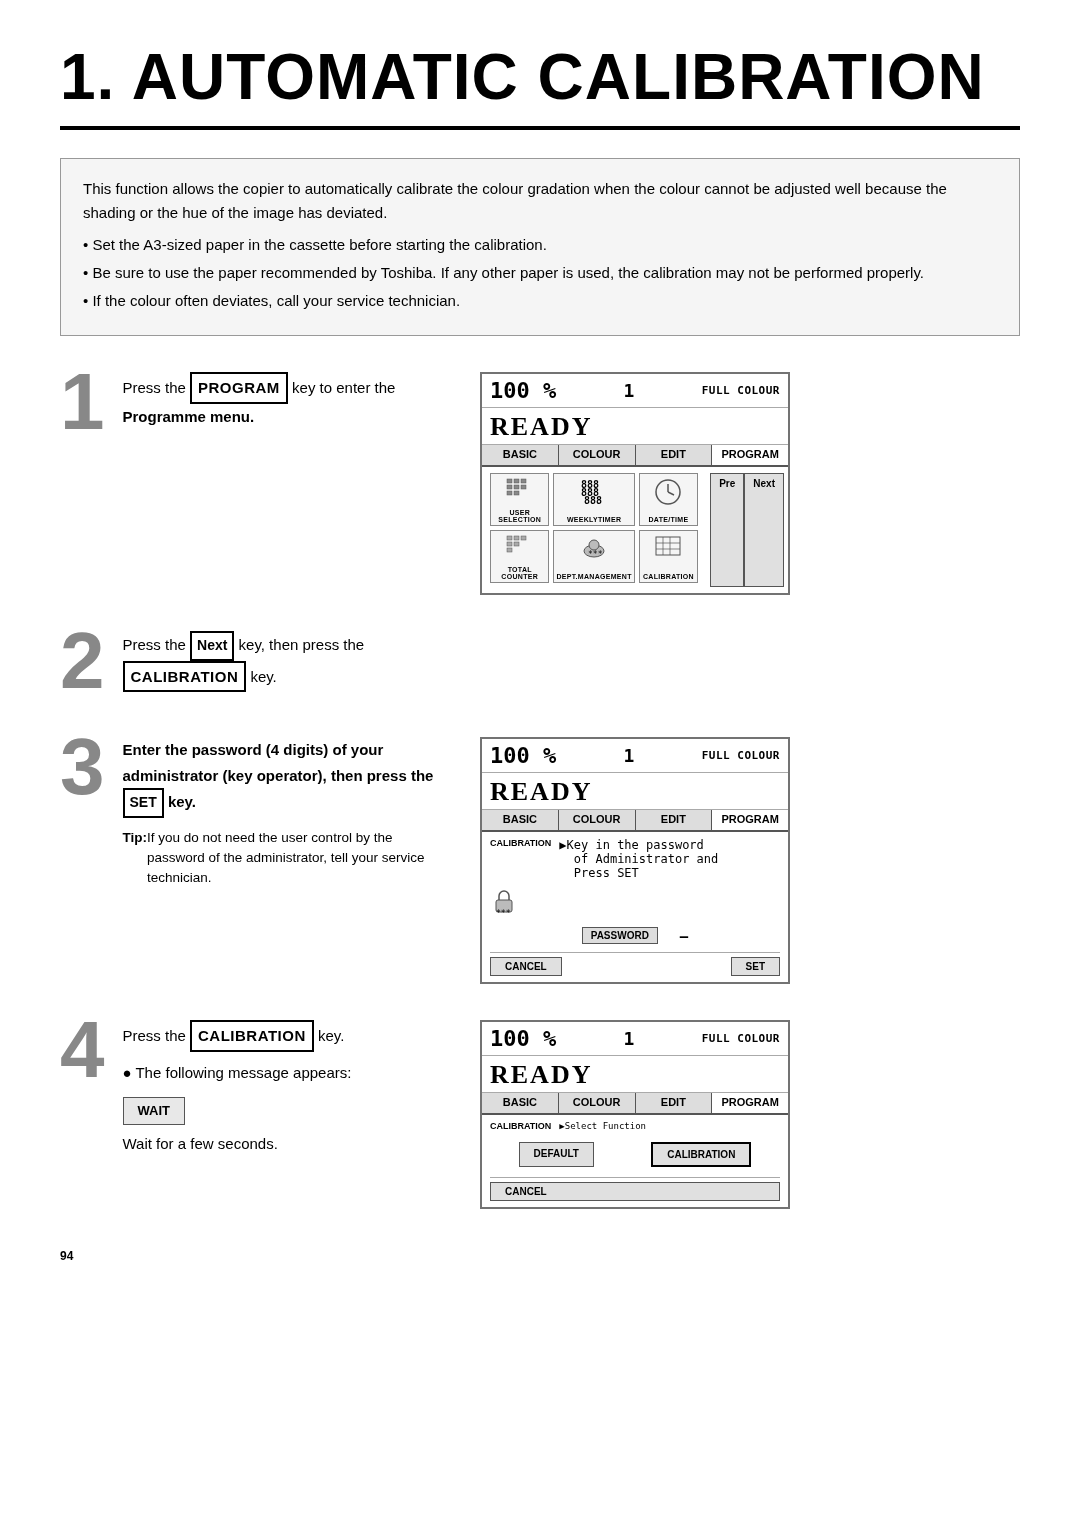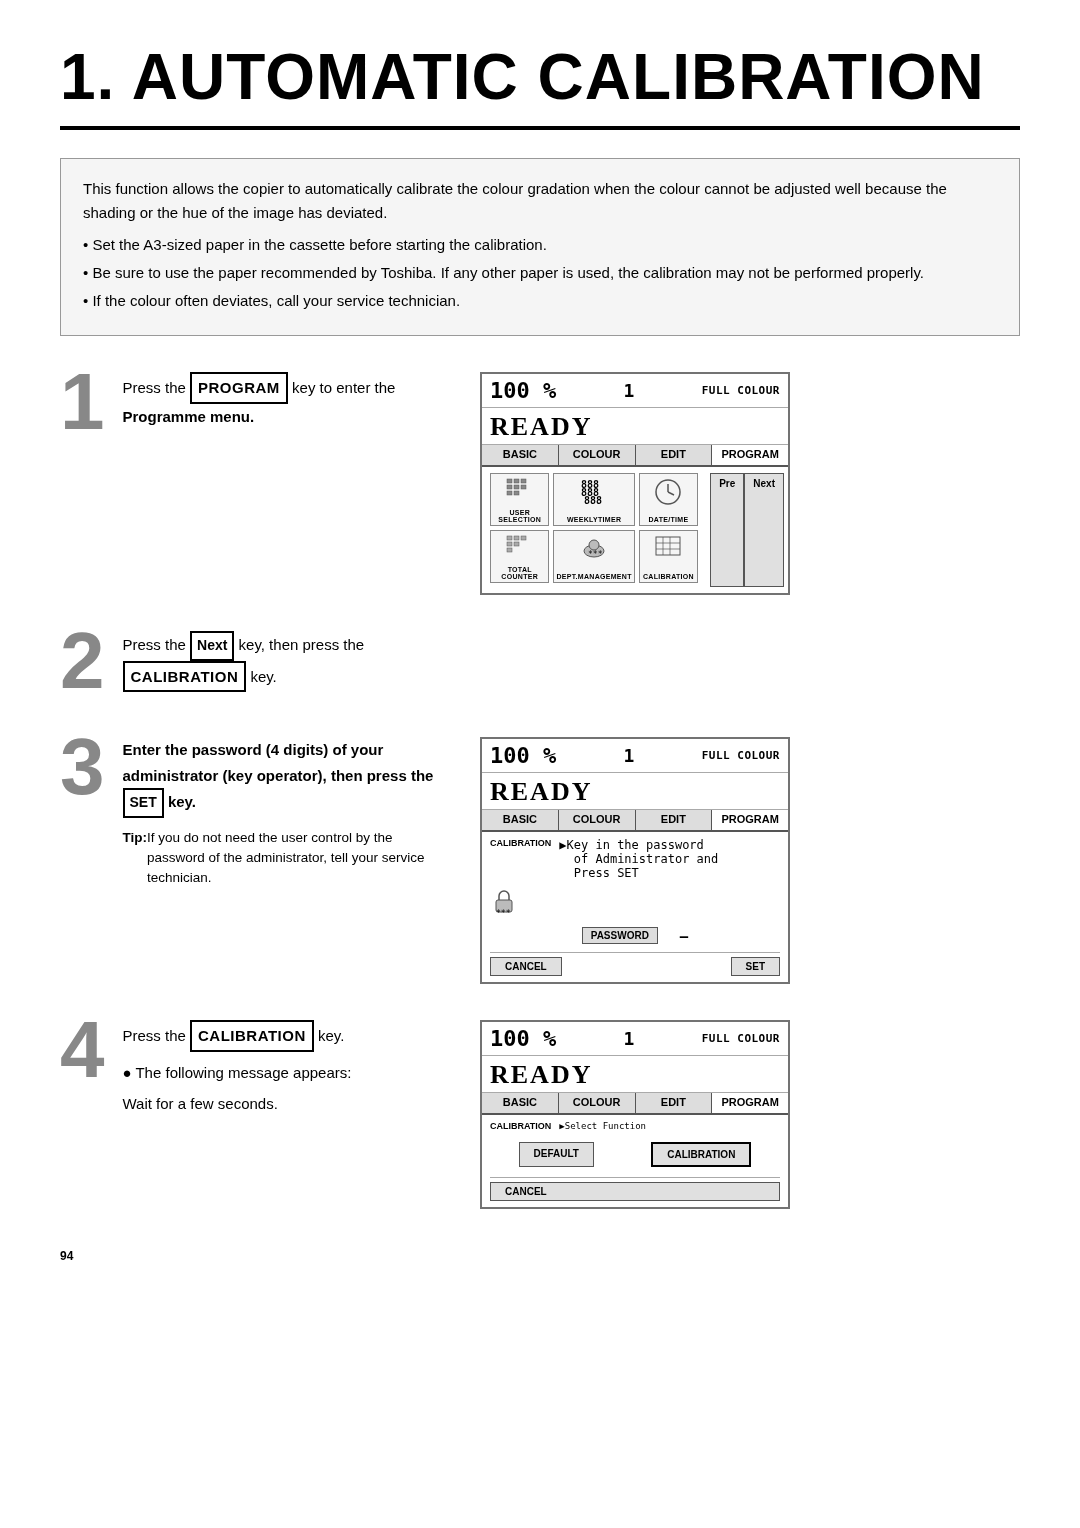--- a/index.html
+++ b/index.html
@@ -483,20 +483,23 @@
     </div>
 
     <div class="step-row">
       <div class="step-left">
         <div class="step-number">4</div>
         <div class="step-content">
           <p>
             Press the <span class="key-box-bold">CALIBRATION</span> key.
           </p>
           <p style="margin-top:8px;">● The following message appears:</p>
+          <div style="margin-top:6px;">
+            <span class="wait-badge">WAIT</span>
+          </div>
           <p style="margin-top:6px;">Wait for a few seconds.</p>
         </div>
       </div>
 
       <div class="screen">
         <div class="screen-status">
           <span class="pct">100 %</span>
           <span class="num">1</span>
           <span class="full-colour">FULL COLOUR</span>
         </div>

